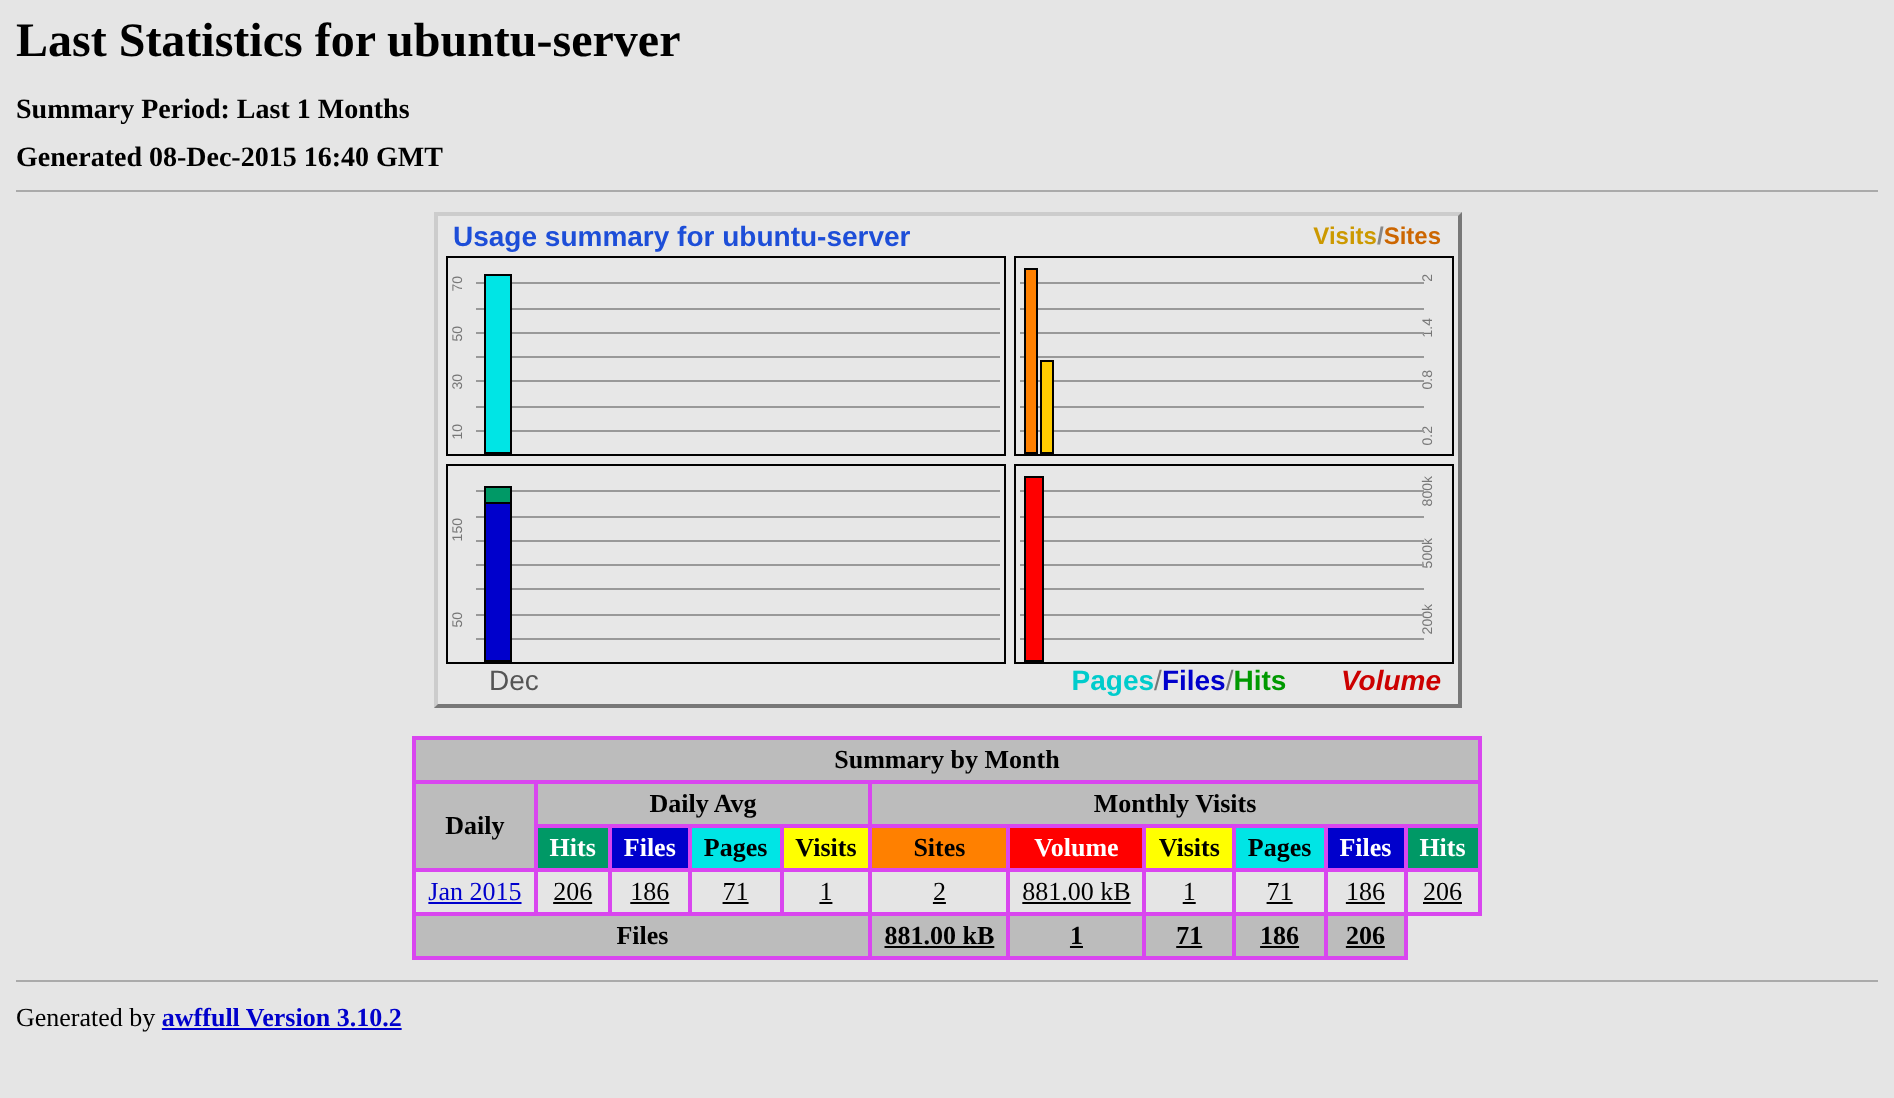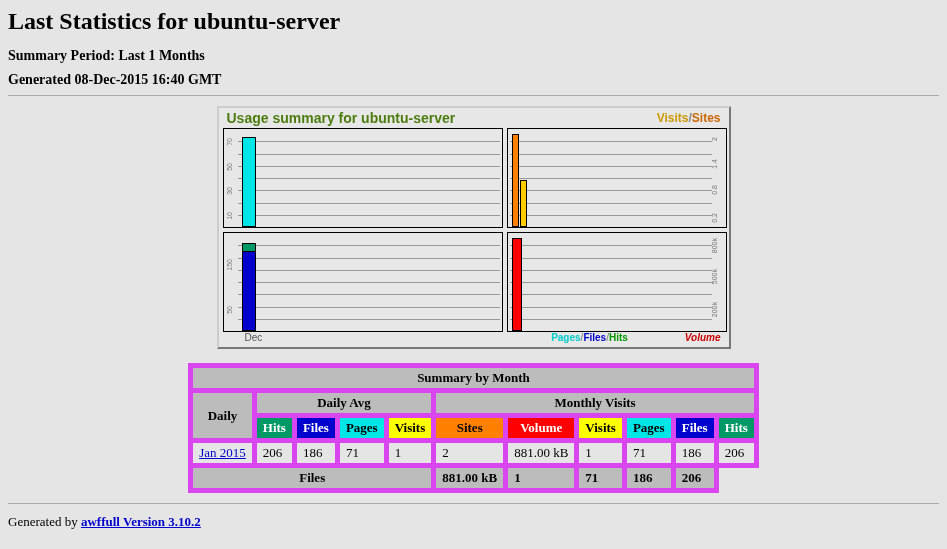--- a/index.html
+++ b/index.html
@@ -38,21 +38,21 @@
 }
 .chart-title-row {
   display: flex;
   justify-content: space-between;
   align-items: center;
   padding: 2px 8px;
   font-family: Verdana, Arial, sans-serif;
   font-size: 14px;
   font-weight: bold;
 }
-.ct-left { color: #4d7c0f; }
+.ct-left { color: #1d4ed8; }
 .ct-right { font-size: 12px; }
 .ct-right .visits { color: #cc9900; }
 .ct-right .sep { color: #888; }
 .ct-right .sites { color: #cc6600; }
 .panels {
   display: grid;
   grid-template-columns: 280px 220px;
   grid-template-rows: 100px 100px;
   gap: 4px;
   padding: 0 4px;
@@ -81,48 +81,48 @@
   position: absolute;
   left: 0;
   writing-mode: vertical-rl;
   transform: rotate(180deg);
 }
 .bar { position: absolute; bottom: 0; border: 1px solid #000; box-sizing: border-box; }
 .legend-row {
   display: flex;
   padding: 0 8px 4px 8px;
   font-family: Verdana, Arial, sans-serif;
-  font-size: 10px;
+  font-size: 14px;
 }
 .legend-left { flex: 0 0 280px; color: #555; padding-left: 18px;}
 .legend-center { flex: 1; text-align: center; padding-left: 4px;}
 .legend-center .lp { color: #00cccc; font-weight: bold; }
 .legend-center .sep { color: #777; }
 .legend-center .lf { color: #0000cc; font-weight: bold; }
 .legend-center .lh { color: #009900; font-weight: bold; }
 .legend-right { flex: 0 0 70px; color: #cc0000; font-weight: bold; font-style: italic; text-align: right; }
 .summary-table {
   border-collapse: collapse;
   margin: 0 auto 10px auto;
   font-size: 13px;
 }
 .summary-table th, .summary-table td {
-  border: 5px solid #d946ef;
+  border: 2px solid #d946ef;
   padding: 2px 6px;
 }
 .summary-table .title-row th {
   background: #bcbcbc;
   font-weight: bold;
   text-align: center;
 }
 .summary-table .group-row th {
   background: #bcbcbc;
   text-align: center;
 }
-.summary-table td.r { text-align: left; }
+.summary-table td.r { text-align: center; text-decoration: underline; }
 .summary-table td.l { text-align: left; }
 .col-hits   { background: #009966; color: #fff; text-align: center; }
 .col-files  { background: #0000cc; color: #fff; text-align: center; }
 .col-pages  { background: #00e5e5; color: #000; text-align: center; }
 .col-visits { background: #ffff00; color: #000; text-align: center; }
 .col-sites  { background: #ff8000; color: #000; text-align: center; }
 .col-volume { background: #ff0000; color: #fff; text-align: center; }
 .summary-table a { color: #0000cc; }
 .totals-row th, .totals-row td { background: #bcbcbc; font-weight: bold; }
 .footer { font-size: 13px; margin-top: 6px; }

